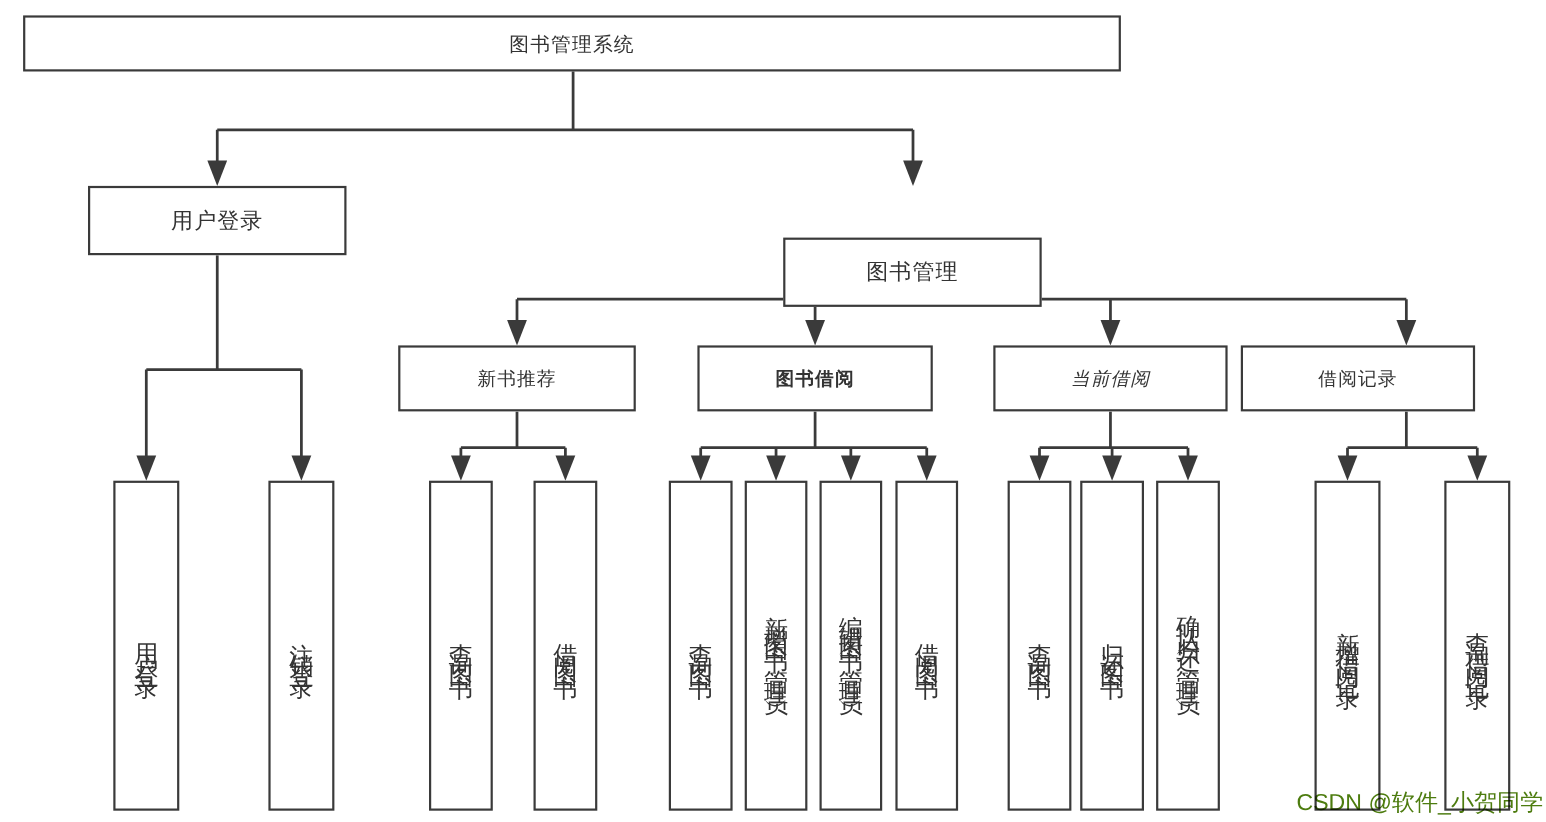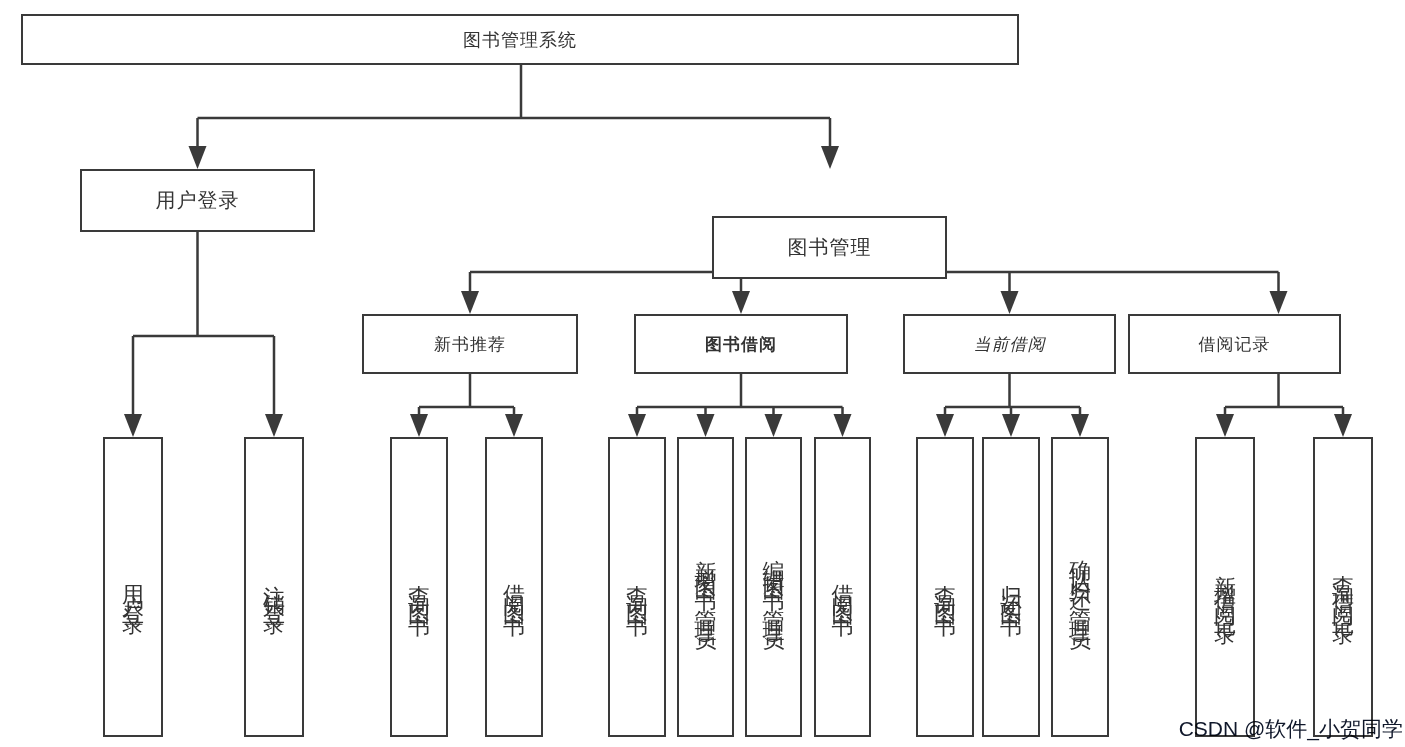--- a/index.html
+++ b/index.html
@@ -38,21 +38,21 @@
     letter-spacing: 10px;
     line-height: 1;
     color: #333333;
     white-space: nowrap;
   }
   #watermark {
     position: absolute;
     right: 2px;
     bottom: 4px;
     font-size: 21px;
-    color: #0f172a;
+    color: #4d7c0f;
     mix-blend-mode: multiply;
     z-index: 10;
     white-space: nowrap;
   }
 </style>
 </head>
 <body>
 
 <div id="canvas">
 

